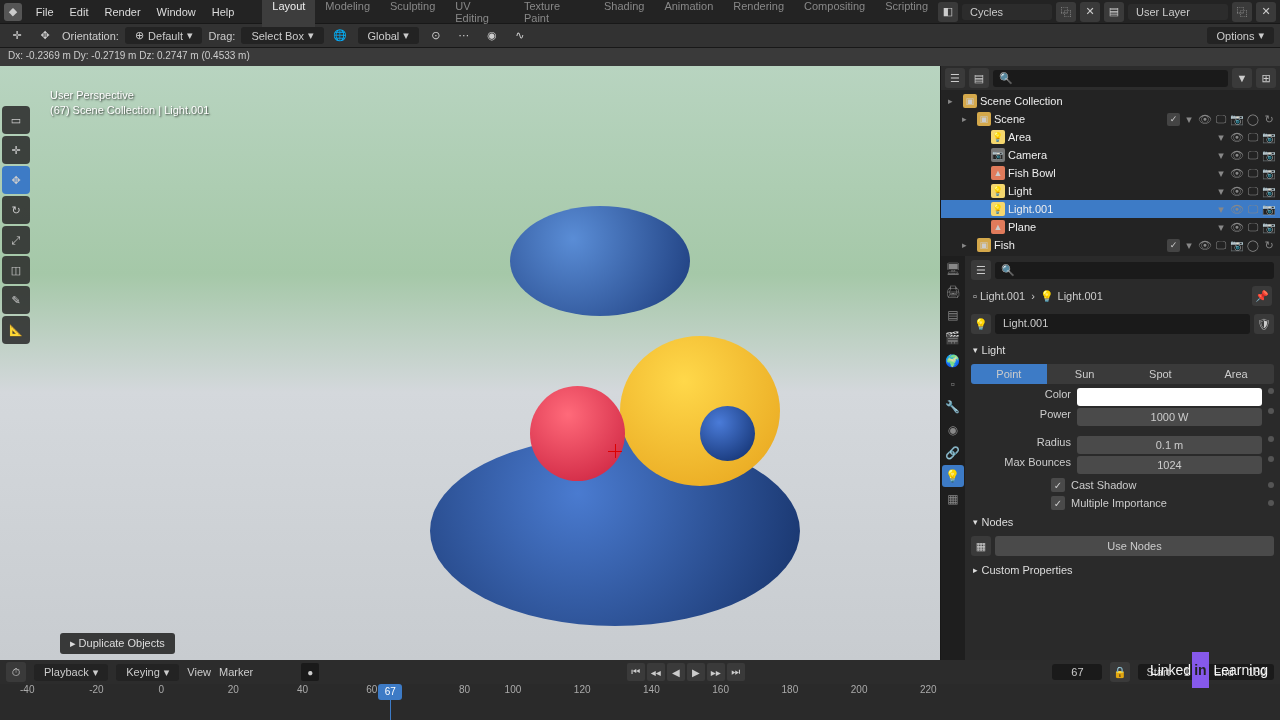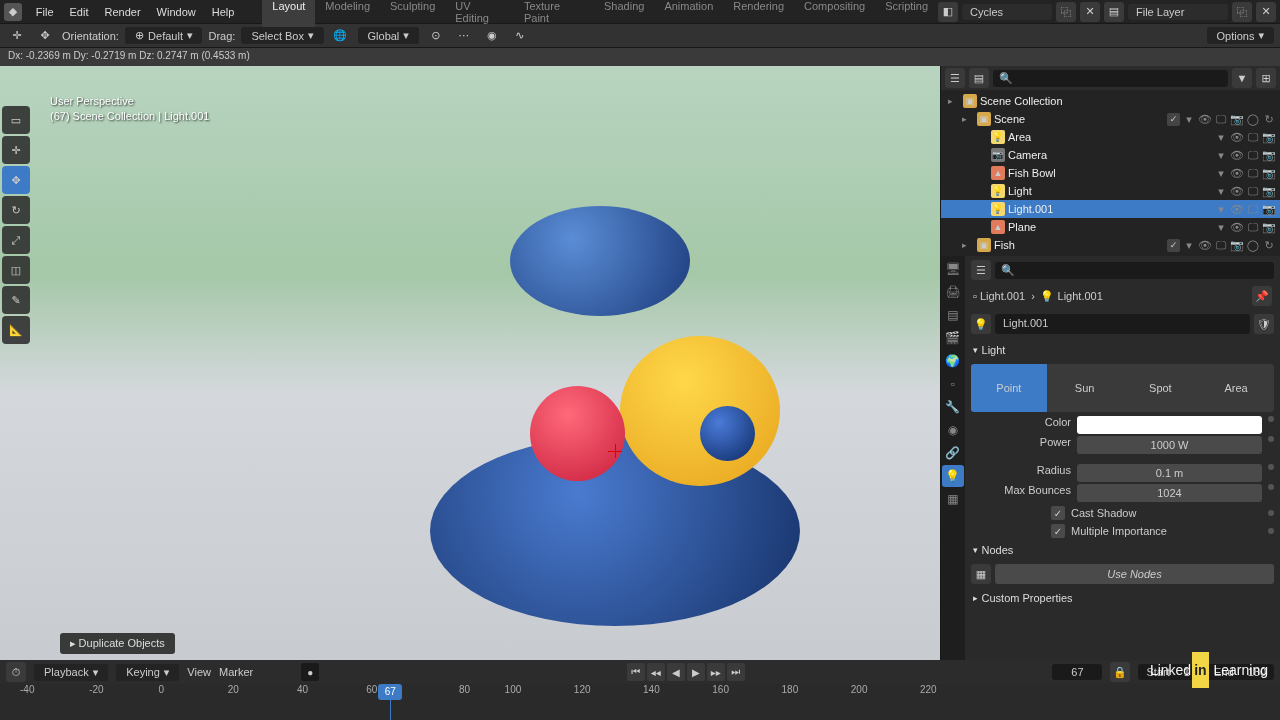--- a/index.html
+++ b/index.html
@@ -27,21 +27,21 @@
 .right-panel { width: 340px; background: #2a2a2a; display: flex; flex-direction: column; border-left: 1px solid #181818; }
 
 
 .status-line { height: 18px; background: #3a3a3a; padding: 2px 8px; font-size: 10px; color: #ccc; }
 
 
 .viewport { flex: 1; background: linear-gradient(180deg, #b8d4c0 0%, #a5c8a8 35%, #d4d8dc 55%, #c8ccd0 100%); position: relative; overflow: hidden; }
 .vp-toolbar-left { position: absolute; left: 2px; top: 40px; display: flex; flex-direction: column; gap: 2px; }
 .vp-tool { width: 28px; height: 28px; background: rgba(40,40,40,0.85); border-radius: 4px; display: flex; align-items: center; justify-content: center; cursor: pointer; }
 .vp-tool.active { background: #3d7bc6; }
-.vp-label { position: absolute; left: 50px; top: 28px; color: #fff; text-shadow: 1px 1px 2px rgba(0,0,0,0.8); font-size: 11px; line-height: 1.4; }
+.vp-label { position: absolute; left: 50px; top: 22px; color: #fff; text-shadow: 1px 1px 2px rgba(0,0,0,0.8); font-size: 11px; line-height: 1.4; }
 .cursor { position: absolute; left: 608px; top: 378px; width: 14px; height: 14px; }
 .cursor::before, .cursor::after { content: ''; position: absolute; background: #d00; }
 .cursor::before { width: 14px; height: 1px; top: 7px; }
 .cursor::after { width: 1px; height: 14px; left: 7px; }
 .scene-blob { position:absolute; border-radius:50%; }
 
 .dup-label { position: absolute; left: 60px; bottom: 6px; background: rgba(30,30,30,0.85); padding: 4px 10px; border-radius: 3px; color: #ddd; font-size: 11px; }
 
 
 .outliner { height: 190px; background: #232323; overflow: hidden; }
@@ -71,48 +71,48 @@
 .prop-search-row { display: flex; align-items: center; gap: 4px; margin-bottom: 4px; }
 .prop-search { flex: 1; background: #1a1a1a; padding: 2px 6px; border-radius: 3px; color: #888; }
 .breadcrumb { display: flex; align-items: center; gap: 6px; margin-bottom: 6px; padding: 2px; }
 .bc-item { display: flex; align-items: center; gap: 3px; }
 .name-field { display: flex; gap: 4px; margin-bottom: 6px; }
 .name-input { flex: 1; background: #1a1a1a; padding: 3px 8px; border-radius: 3px; }
 .panel-header { display: flex; align-items: center; gap: 4px; padding: 4px 2px; cursor: pointer; color: #ddd; font-size: 11px; }
 .panel-header::before { content: '▸'; font-size: 9px; }
 .panel-header.open::before { content: '▾'; }
 .light-type-row { display: flex; margin: 4px 0; border-radius: 3px; overflow: hidden; }
-.light-type { flex: 1; padding: 18px 0; text-align: center; background: #3a3a3a; cursor: pointer; }
+.light-type { flex: 1; padding: 4px 0; text-align: center; background: #3a3a3a; cursor: pointer; }
 .light-type.active { background: #3d7bc6; }
 .prop-row { display: flex; align-items: flex-start; margin: 2px 0; gap: 6px; }
 .prop-label { width: 100px; text-align: right; color: #ccc; }
 .prop-value { flex: 1; background: #4a4a4a; padding: 3px 8px; border-radius: 3px; text-align: center; }
 .prop-color { flex: 1; height: 18px; background: #fff; border-radius: 3px; }
 .prop-check-row { display: flex; align-items: center; gap: 6px; padding: 2px 0 2px 80px; }
 .prop-check { width: 14px; height: 14px; background: #4a4a4a; border-radius: 2px; display: flex; align-items: center; justify-content: center; font-size: 10px; }
-.use-nodes-btn { background: #4a4a4a; padding: 4px; text-align: center; border-radius: 3px; margin: 4px 0; font-style: italic; }
+.use-nodes-btn { background: #4a4a4a; padding: 4px; text-align: center; border-radius: 3px; margin: 4px 0; }
 .dot { width: 6px; height: 6px; border-radius: 3px; background: #555; }
 
 
 .timeline { height: 60px; background: #232323; display: flex; flex-direction: column; position: relative; }
 .tl-header { height: 24px; background: #2c2c2c; display: flex; align-items: center; padding: 0 6px; gap: 8px; }
 .tl-controls { display: flex; gap: 2px; margin-left: auto; margin-right: auto; }
 .tl-btn { width: 18px; height: 18px; display: flex; align-items: center; justify-content: center; cursor: pointer; background: #3a3a3a; border-radius: 2px; font-size: 10px; }
 .tl-field { background: #1a1a1a; padding: 2px 8px; border-radius: 3px; display: flex; align-items: center; gap: 4px; }
 .tl-ruler { flex: 1; position: relative; background: #2a2a2a; }
 .tl-tick { position: absolute; top: 0; font-size: 10px; color: #aaa; }
 .tl-playhead { position: absolute; top: 0; width: 24px; height: 16px; background: #3d7bc6; color: #fff; text-align: center; font-size: 10px; border-radius: 3px; line-height: 16px; }
 .tl-playhead-line { position: absolute; top: 16px; bottom: 0; width: 1px; background: #3d7bc6; }
 
 
 .subtitle { position: absolute; bottom: 88px; left: 50%; transform: translateX(-50%); text-align: center; pointer-events: none; }
 .sub-cn { color: #fff; font-size: 24px; font-weight: 500; text-shadow: 2px 2px 3px #000, -1px -1px 2px #000; }
 .sub-en { color: #fff; font-size: 18px; text-shadow: 2px 2px 3px #000, -1px -1px 2px #000; margin-top: 2px; }
 .watermark { position: absolute; right: 12px; bottom: 42px; color: #fff; font-size: 14px; font-weight: 500; opacity: 0.95; }
-.watermark b { background: #fde047; color: #222; padding: 10px 2px; margin: 0 1px; }
+.watermark b { background: #8b5cf6; color: #222; padding: 10px 2px; margin: 0 1px; }
 </style>
 </head>
 <body>
 
 <div class="menubar">
   <div class="logo">◆</div>
   <div id="menus"><span class="menu-item">File</span><span class="menu-item">Edit</span><span class="menu-item">Render</span><span class="menu-item">Window</span><span class="menu-item">Help</span></div>
   <div class="workspace-tabs" id="wstabs">
       <div class="ws-tab active">Layout</div>
       <div class="ws-tab">Modeling</div>
@@ -127,21 +127,21 @@
     </div>
   <div class="top-right">
     <div class="icon-btn">◧</div>
     <div class="dropdown" style="min-width:90px">
         <span>Cycles</span>
       </div>
     <div class="icon-btn">⿻</div>
     <div class="icon-btn">✕</div>
     <div class="icon-btn">▤</div>
     <div class="dropdown" style="min-width:100px">
-        <span>File Layer</span>
+        <span>User Layer</span>
       </div>
     <div class="icon-btn">⿻</div>
     <div class="icon-btn">✕</div>
   </div>
 </div>
 
 <div class="header-bar">
   <div class="tool-icon">✛</div>
   <div class="tool-icon">✥</div>
   <span>Orientation:</span>

